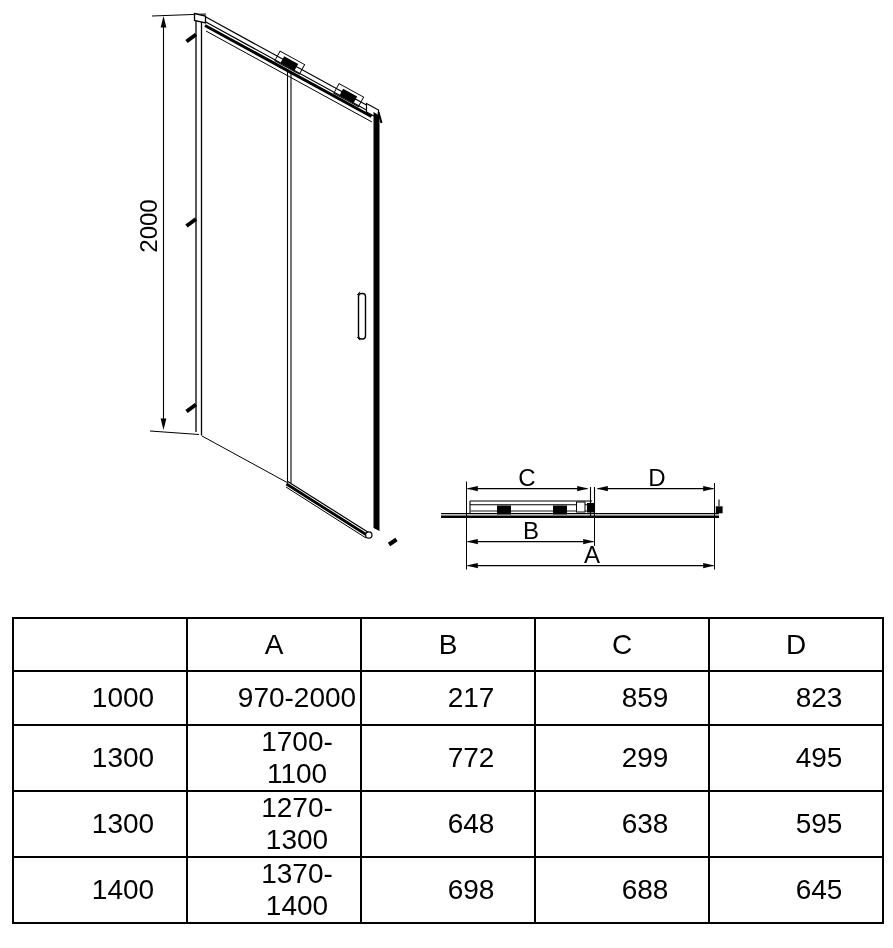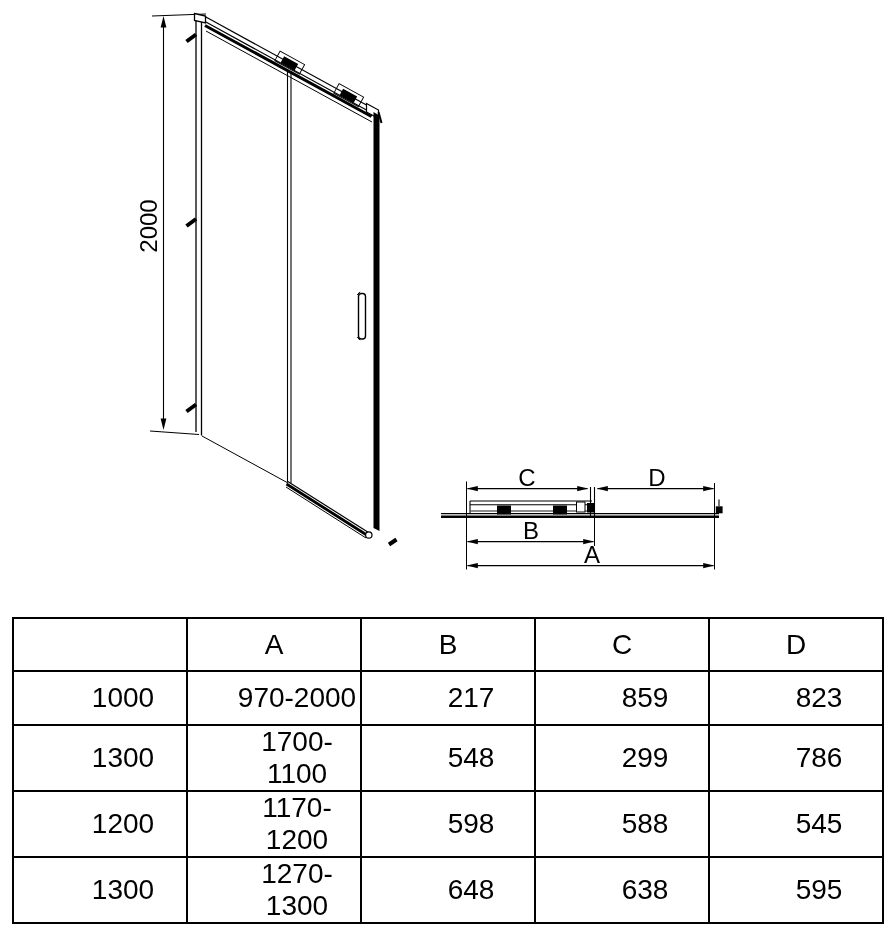--- a/index.html
+++ b/index.html
@@ -164,33 +164,33 @@
       <tr class="row">
         <td>1000</td>
         <td>970-2000</td>
         <td>217</td>
         <td>859</td>
         <td>823</td>
       </tr>
       <tr class="row">
         <td>1300</td>
         <td>1700-1100</td>
-        <td>548</td>
+        <td>772</td>
         <td>299</td>
-        <td>786</td>
-      </tr>
-      <tr class="row">
-        <td>1200</td>
-        <td>1170-1200</td>
-        <td>598</td>
-        <td>588</td>
-        <td>545</td>
+        <td>495</td>
       </tr>
       <tr class="row">
         <td>1300</td>
         <td>1270-1300</td>
         <td>648</td>
         <td>638</td>
         <td>595</td>
       </tr>
+      <tr class="row">
+        <td>1400</td>
+        <td>1370-1400</td>
+        <td>698</td>
+        <td>688</td>
+        <td>645</td>
+      </tr>
     </tbody>
   </table>
 </div>
 
 </body></html>

